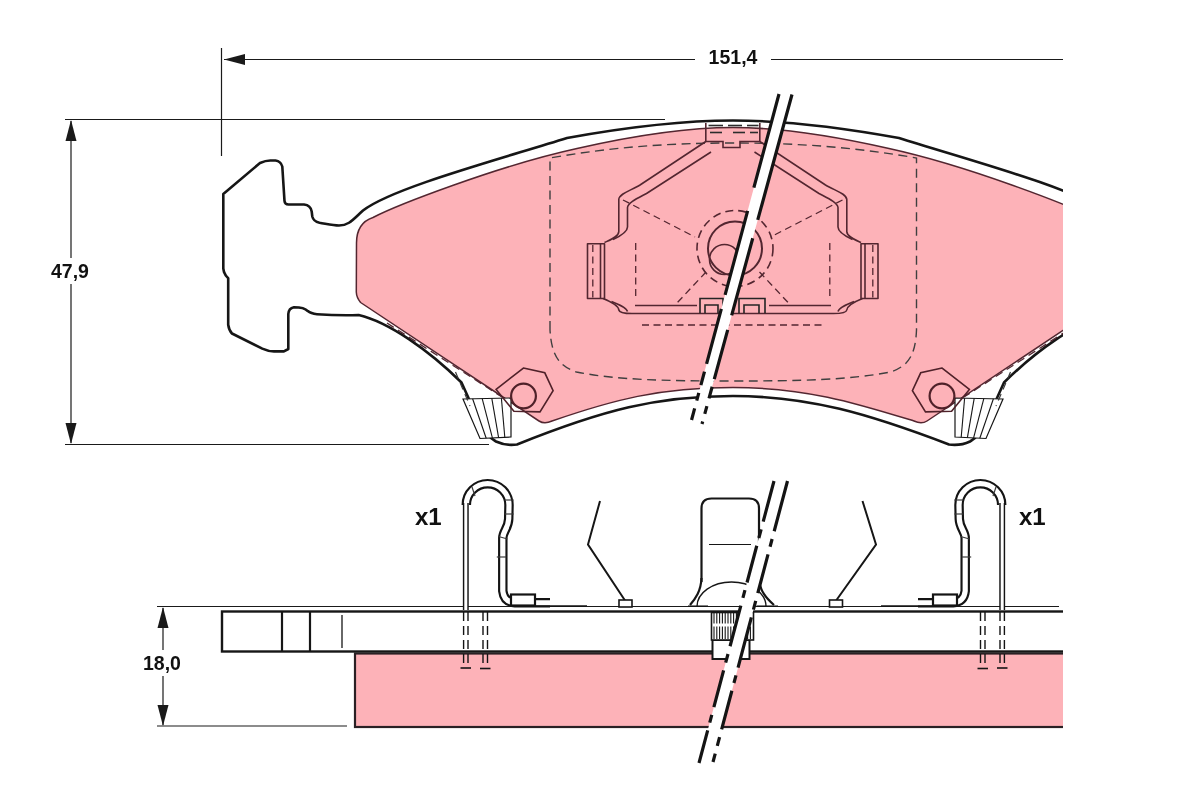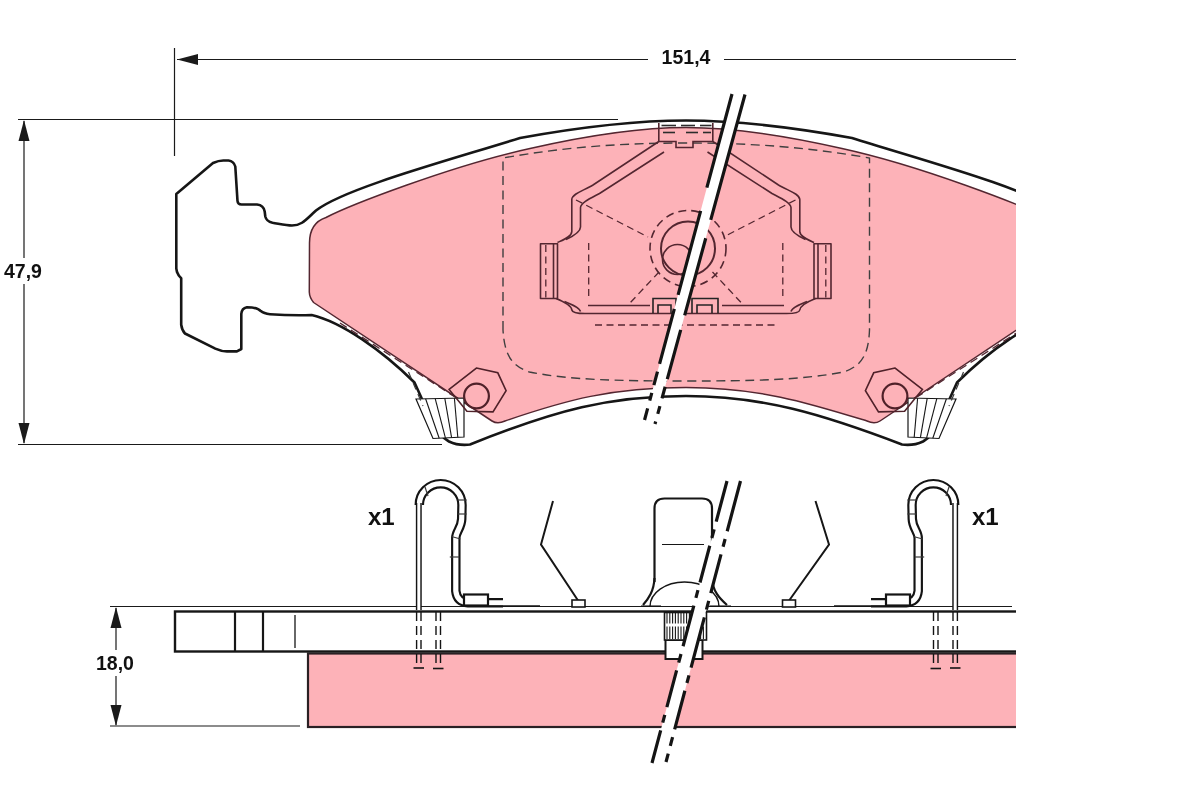--- a/index.html
+++ b/index.html
@@ -1,16 +1,16 @@
 <!DOCTYPE html>
 <html><head>
 <meta charset="utf-8">
 <style>
   html,body{margin:0;padding:0;background:#fff;}
-  .wrap{width:1016px;height:800px;position:relative;overflow:hidden;background:#fff;}
+  .wrap{width:1016px;height:800px;position:relative;overflow:hidden;background:#fff;margin-left:47px;}
   text{font-family:"Liberation Sans",sans-serif;}
 </style>
 </head>
 <body>
 <div class="wrap">
 <svg width="1200" height="800" viewBox="0 0 1200 800">
 <rect x="0" y="0" width="1200" height="800" fill="#ffffff"></rect>
 
 <g stroke="#1a1a1a" stroke-width="1.2" fill="none">
   <line x1="174.5" y1="48" x2="174.5" y2="156"></line>

